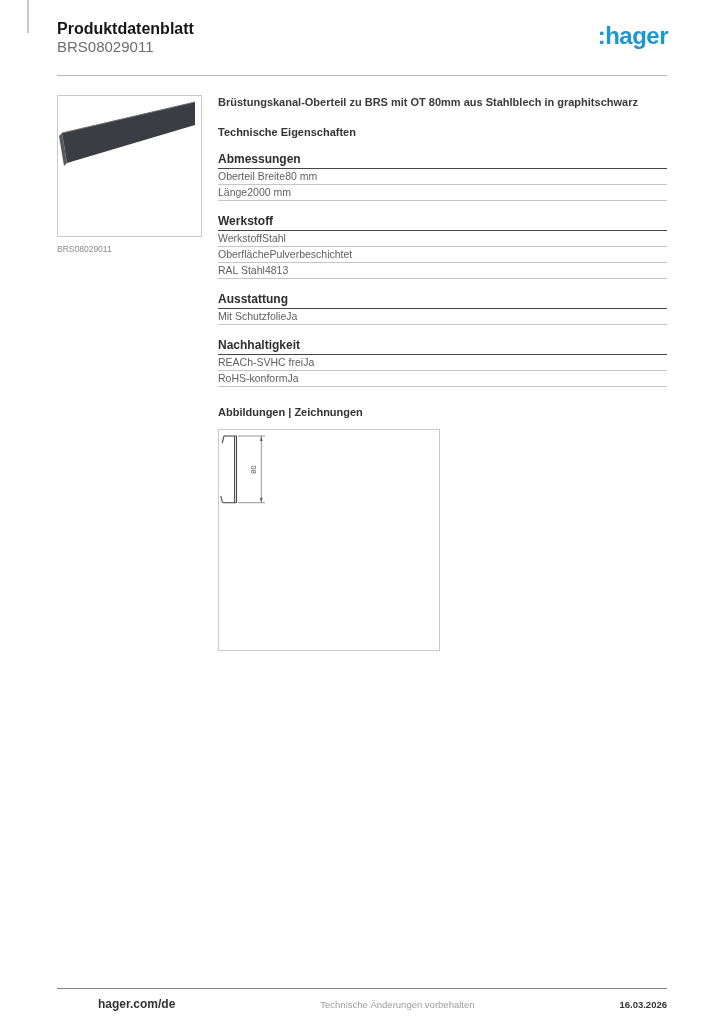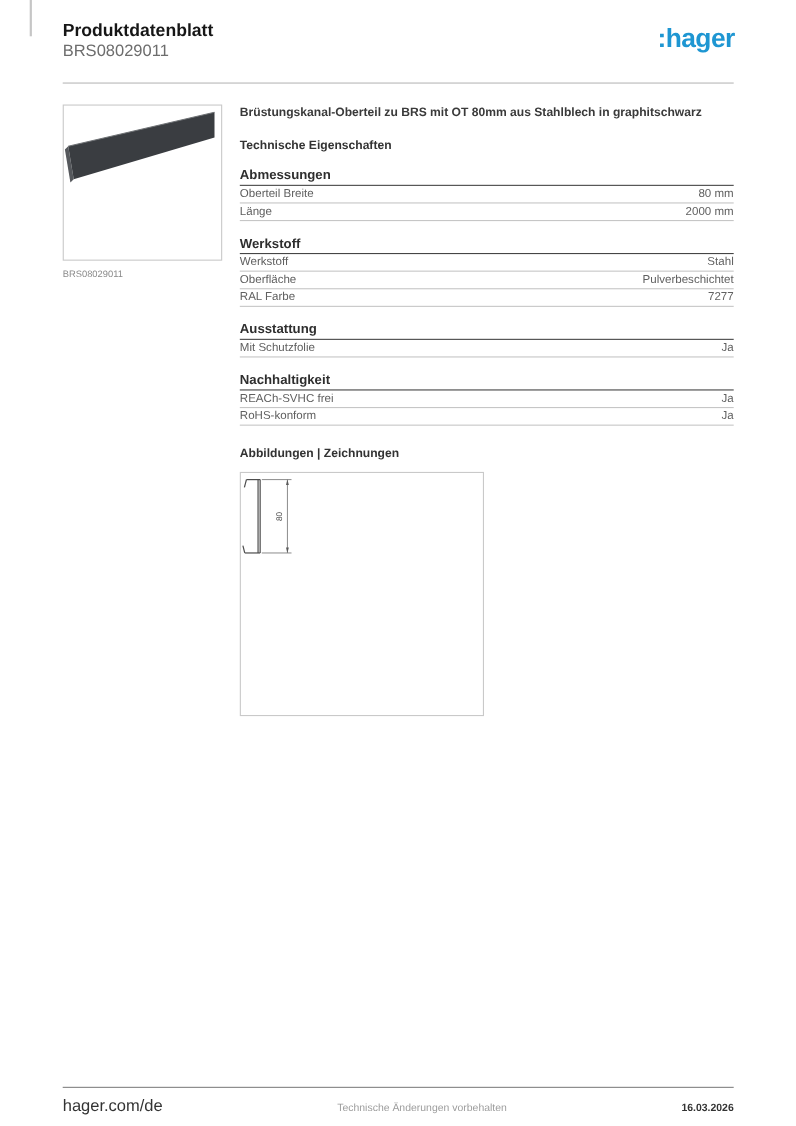--- a/index.html
+++ b/index.html
@@ -20,32 +20,32 @@
   .product-image-box { width:145px; height:142px; border:1px solid #c9c9c9; background:#fff; }
   .image-caption { margin-top:7px; font-size:8.5px; color:#8a8a8a; }
 
   
   .right-col { position:absolute; left:218px; top:95px; width:449px; }
   .product-title { font-size:11px; font-weight:bold; color:#3a3a3a; line-height:14px; white-space:nowrap; }
   .tech-heading { margin-top:17px; font-size:11px; font-weight:bold; color:#333; line-height:13px; }
 
   .section-title { margin-top:14px; font-size:12px; font-weight:bold; color:#2e2e2e;
                    padding-bottom:3px; border-bottom:1px solid #454545; line-height:12px; }
-  .trow { display:flex; justify-content:space-between; align-items:baseline;
-          border-bottom:1px solid #c6c6c6; padding:1.5px 0 2px 0;gap:38px; }
+  .trow { display:flex; justify-content:flex-start; align-items:baseline;
+          border-bottom:1px solid #c6c6c6; padding:1.5px 0 2px 0; }
   .tlabel { font-size:10.5px; color:#606060; line-height:11.5px; }
   .tvalue { font-size:10.5px; color:#606060; line-height:11.5px; text-align:right; }
 
   .drawings-heading { margin-top:19px; font-size:11px; font-weight:bold; color:#333; line-height:13px; }
   .drawing-box { margin-top:10px; width:222px; height:222px; border:1px solid #c9c9c9; background:#fff; }
 
   
   .footer { position:absolute; left:57px; right:57px; top:988px; border-top:1px solid #828282;
             padding-top:8px; display:flex; justify-content:space-between; align-items:baseline; }
-  .footer-left { font-size:15px; font-weight:normal; color:#333; }
+  .footer-left { font-size:12px; font-weight:bold; color:#333;margin-left:41px; }
   .footer-center { font-size:9.5px; color:#9d9d9d; }
   .footer-right { font-size:9.5px; font-weight:bold; color:#333; }
 </style>
 </head>
 <body>
 
 <div class="page">
 
   <div class="artifact-mark"></div>
 
@@ -91,22 +91,22 @@
       <div class="section-title">Werkstoff</div>
       <div class="trow">
         <span class="tlabel">Werkstoff</span>
         <span class="tvalue">Stahl</span>
       </div>
       <div class="trow">
         <span class="tlabel">Oberfläche</span>
         <span class="tvalue">Pulverbeschichtet</span>
       </div>
       <div class="trow">
-        <span class="tlabel">RAL Farbe</span>
-        <span class="tvalue">7277</span>
+        <span class="tlabel">RAL Stahl</span>
+        <span class="tvalue">4813</span>
       </div>
     </div>
 
     <div class="section">
       <div class="section-title">Ausstattung</div>
       <div class="trow">
         <span class="tlabel">Mit Schutzfolie</span>
         <span class="tvalue">Ja</span>
       </div>
     </div>

